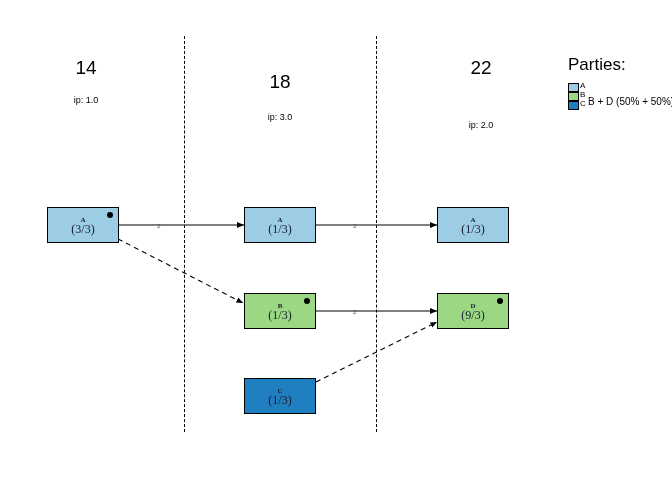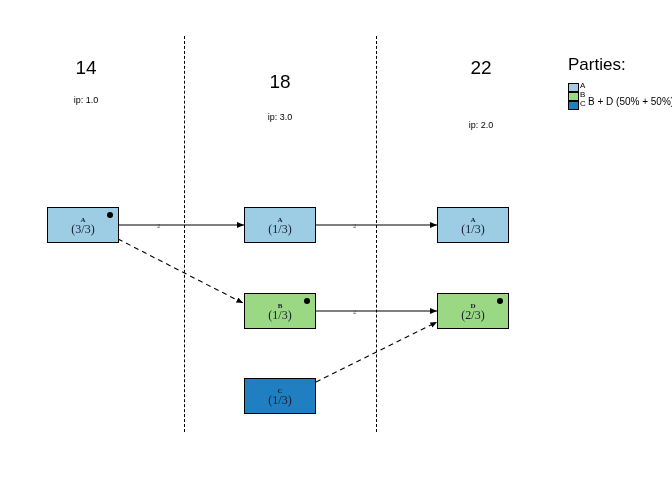--- a/index.html
+++ b/index.html
@@ -213,21 +213,21 @@
 
   <div class="node" style="left:244px; top:293px; background:#9bd884;">
     <span class="node-dot"></span>
     <span class="node-label">B</span>
     <span class="node-sub">(1/3)</span>
   </div>
 
   <div class="node" style="left:437px; top:293px; background:#9bd884;">
     <span class="node-dot"></span>
     <span class="node-label">D</span>
-    <span class="node-sub">(2/3)</span>
+    <span class="node-sub">(9/3)</span>
   </div>
 
   <div class="node" style="left:244px; top:378px; background:#1f7fc0;">
     <span class="node-label">C</span>
     <span class="node-sub">(1/3)</span>
   </div>
 
   <div id="legend">
     <div class="legend-title">Parties:</div>
     <div class="legend-body">

